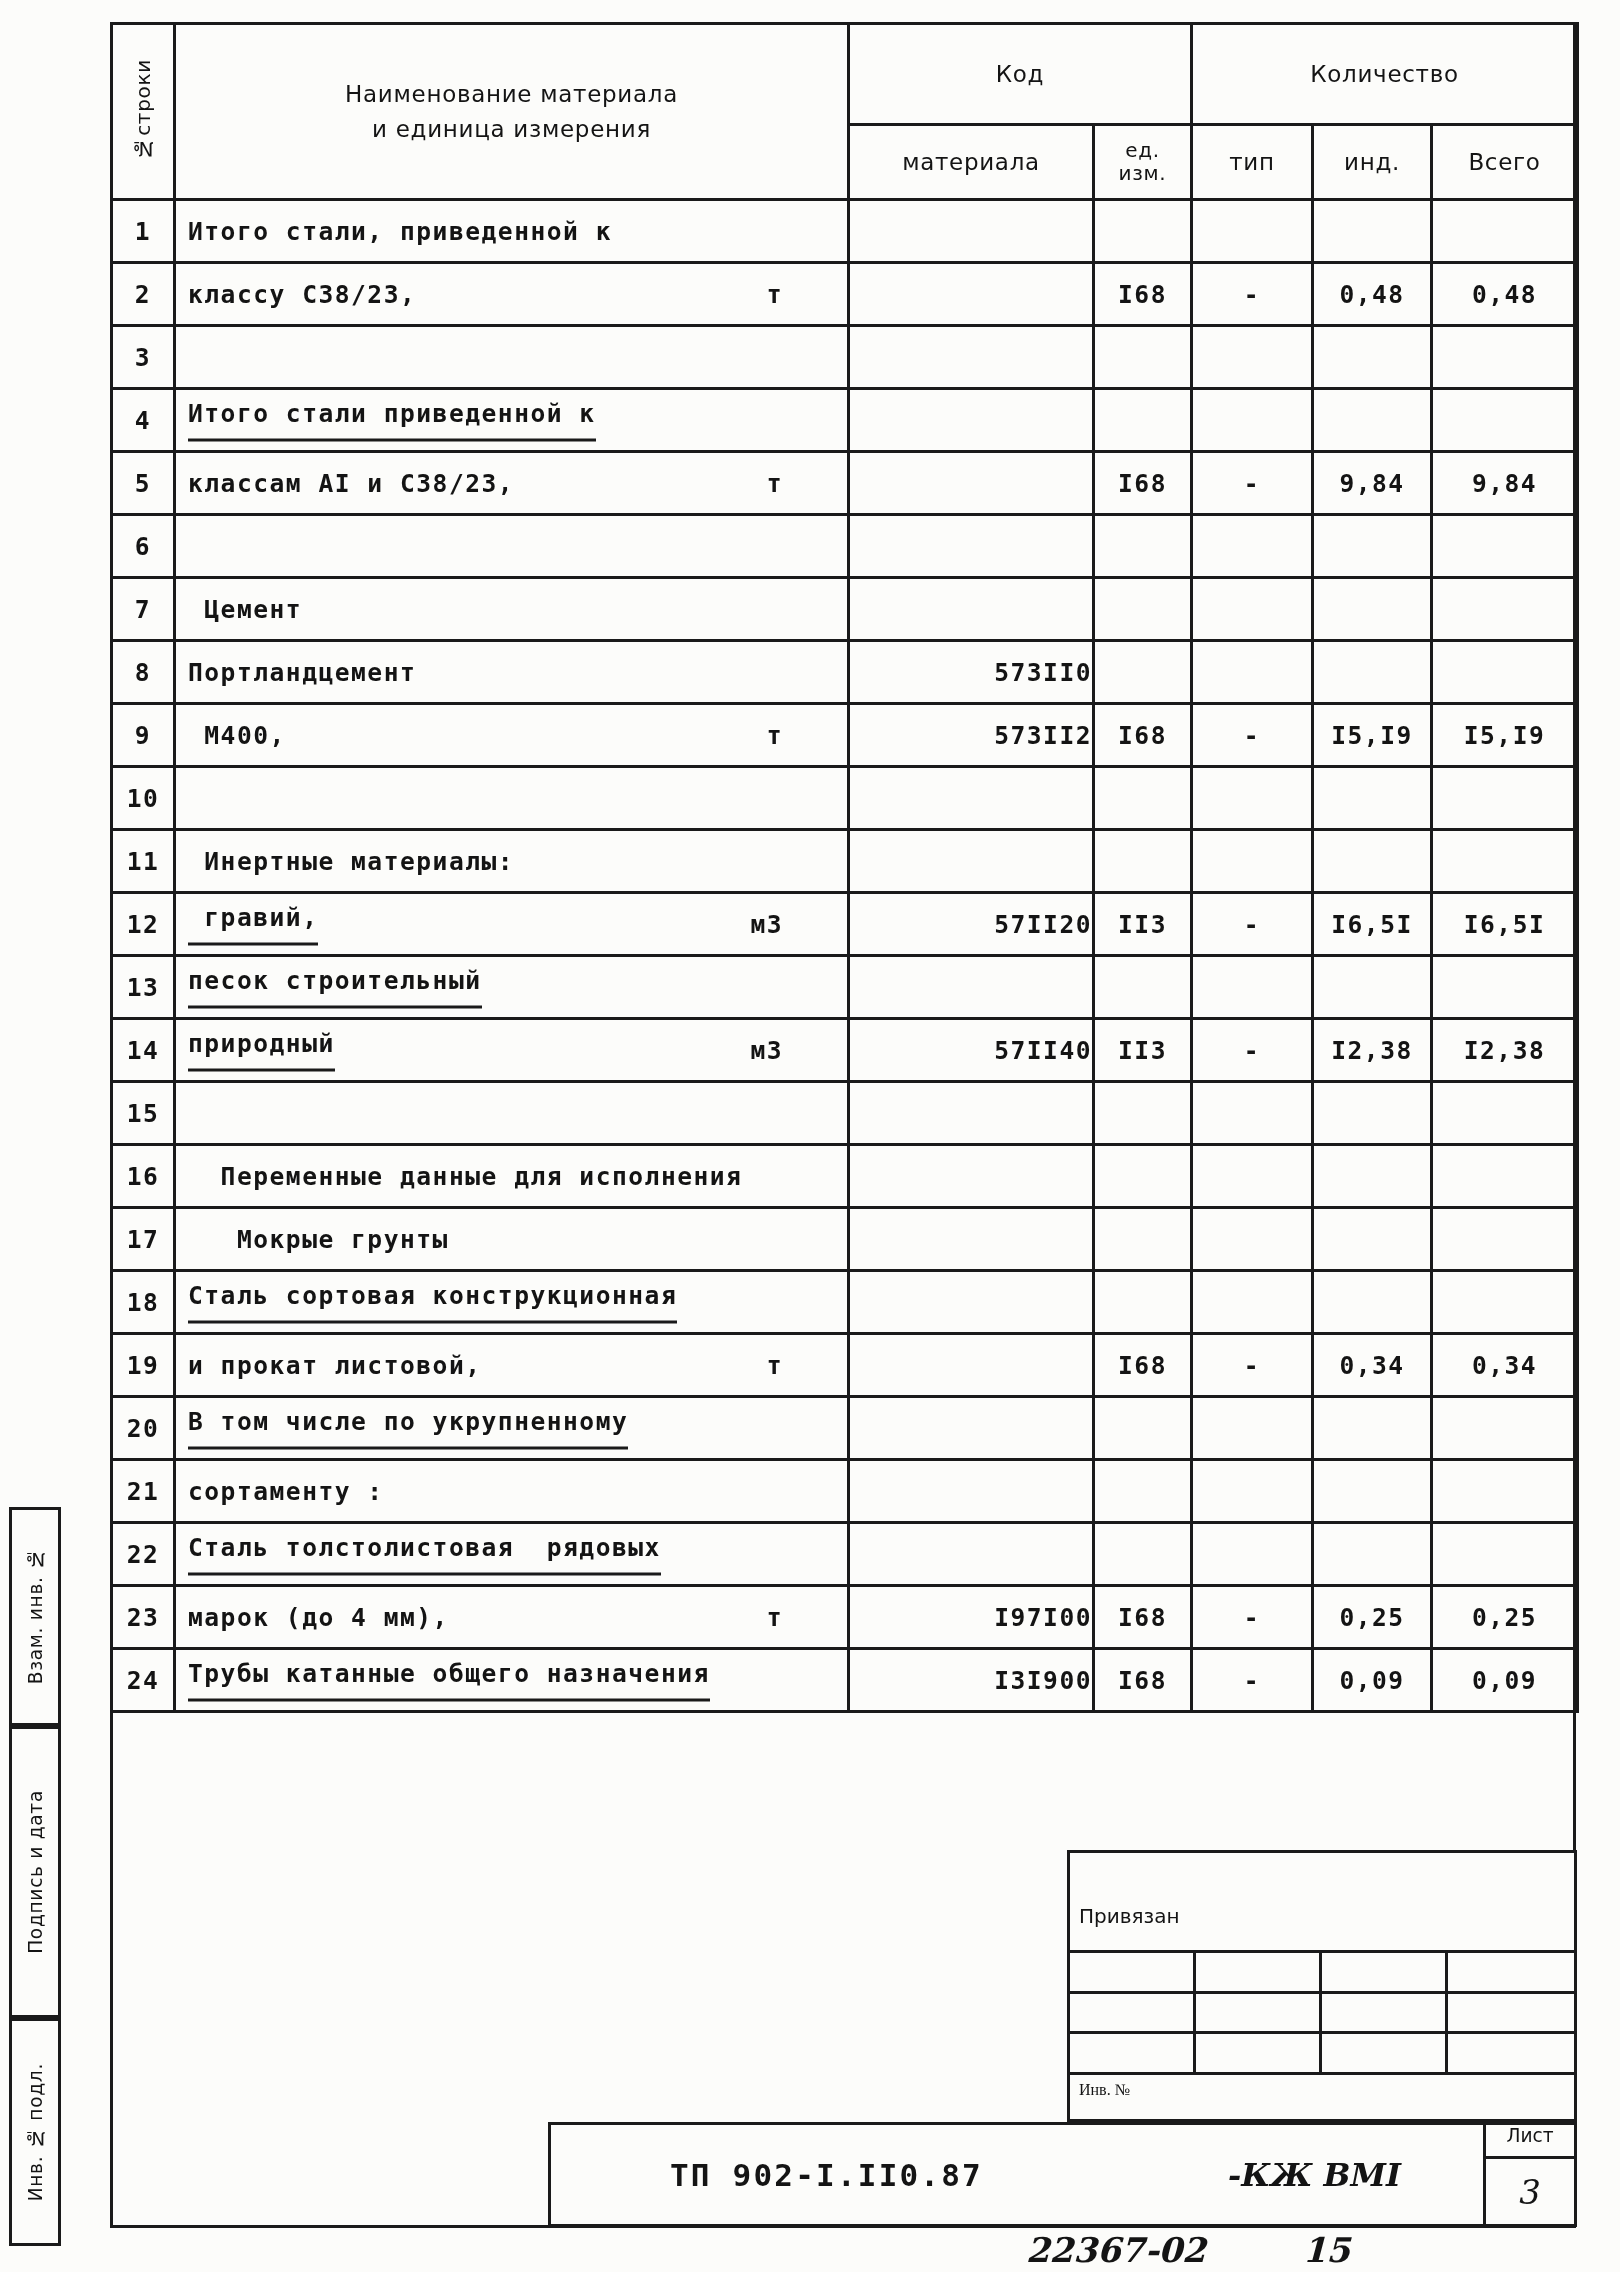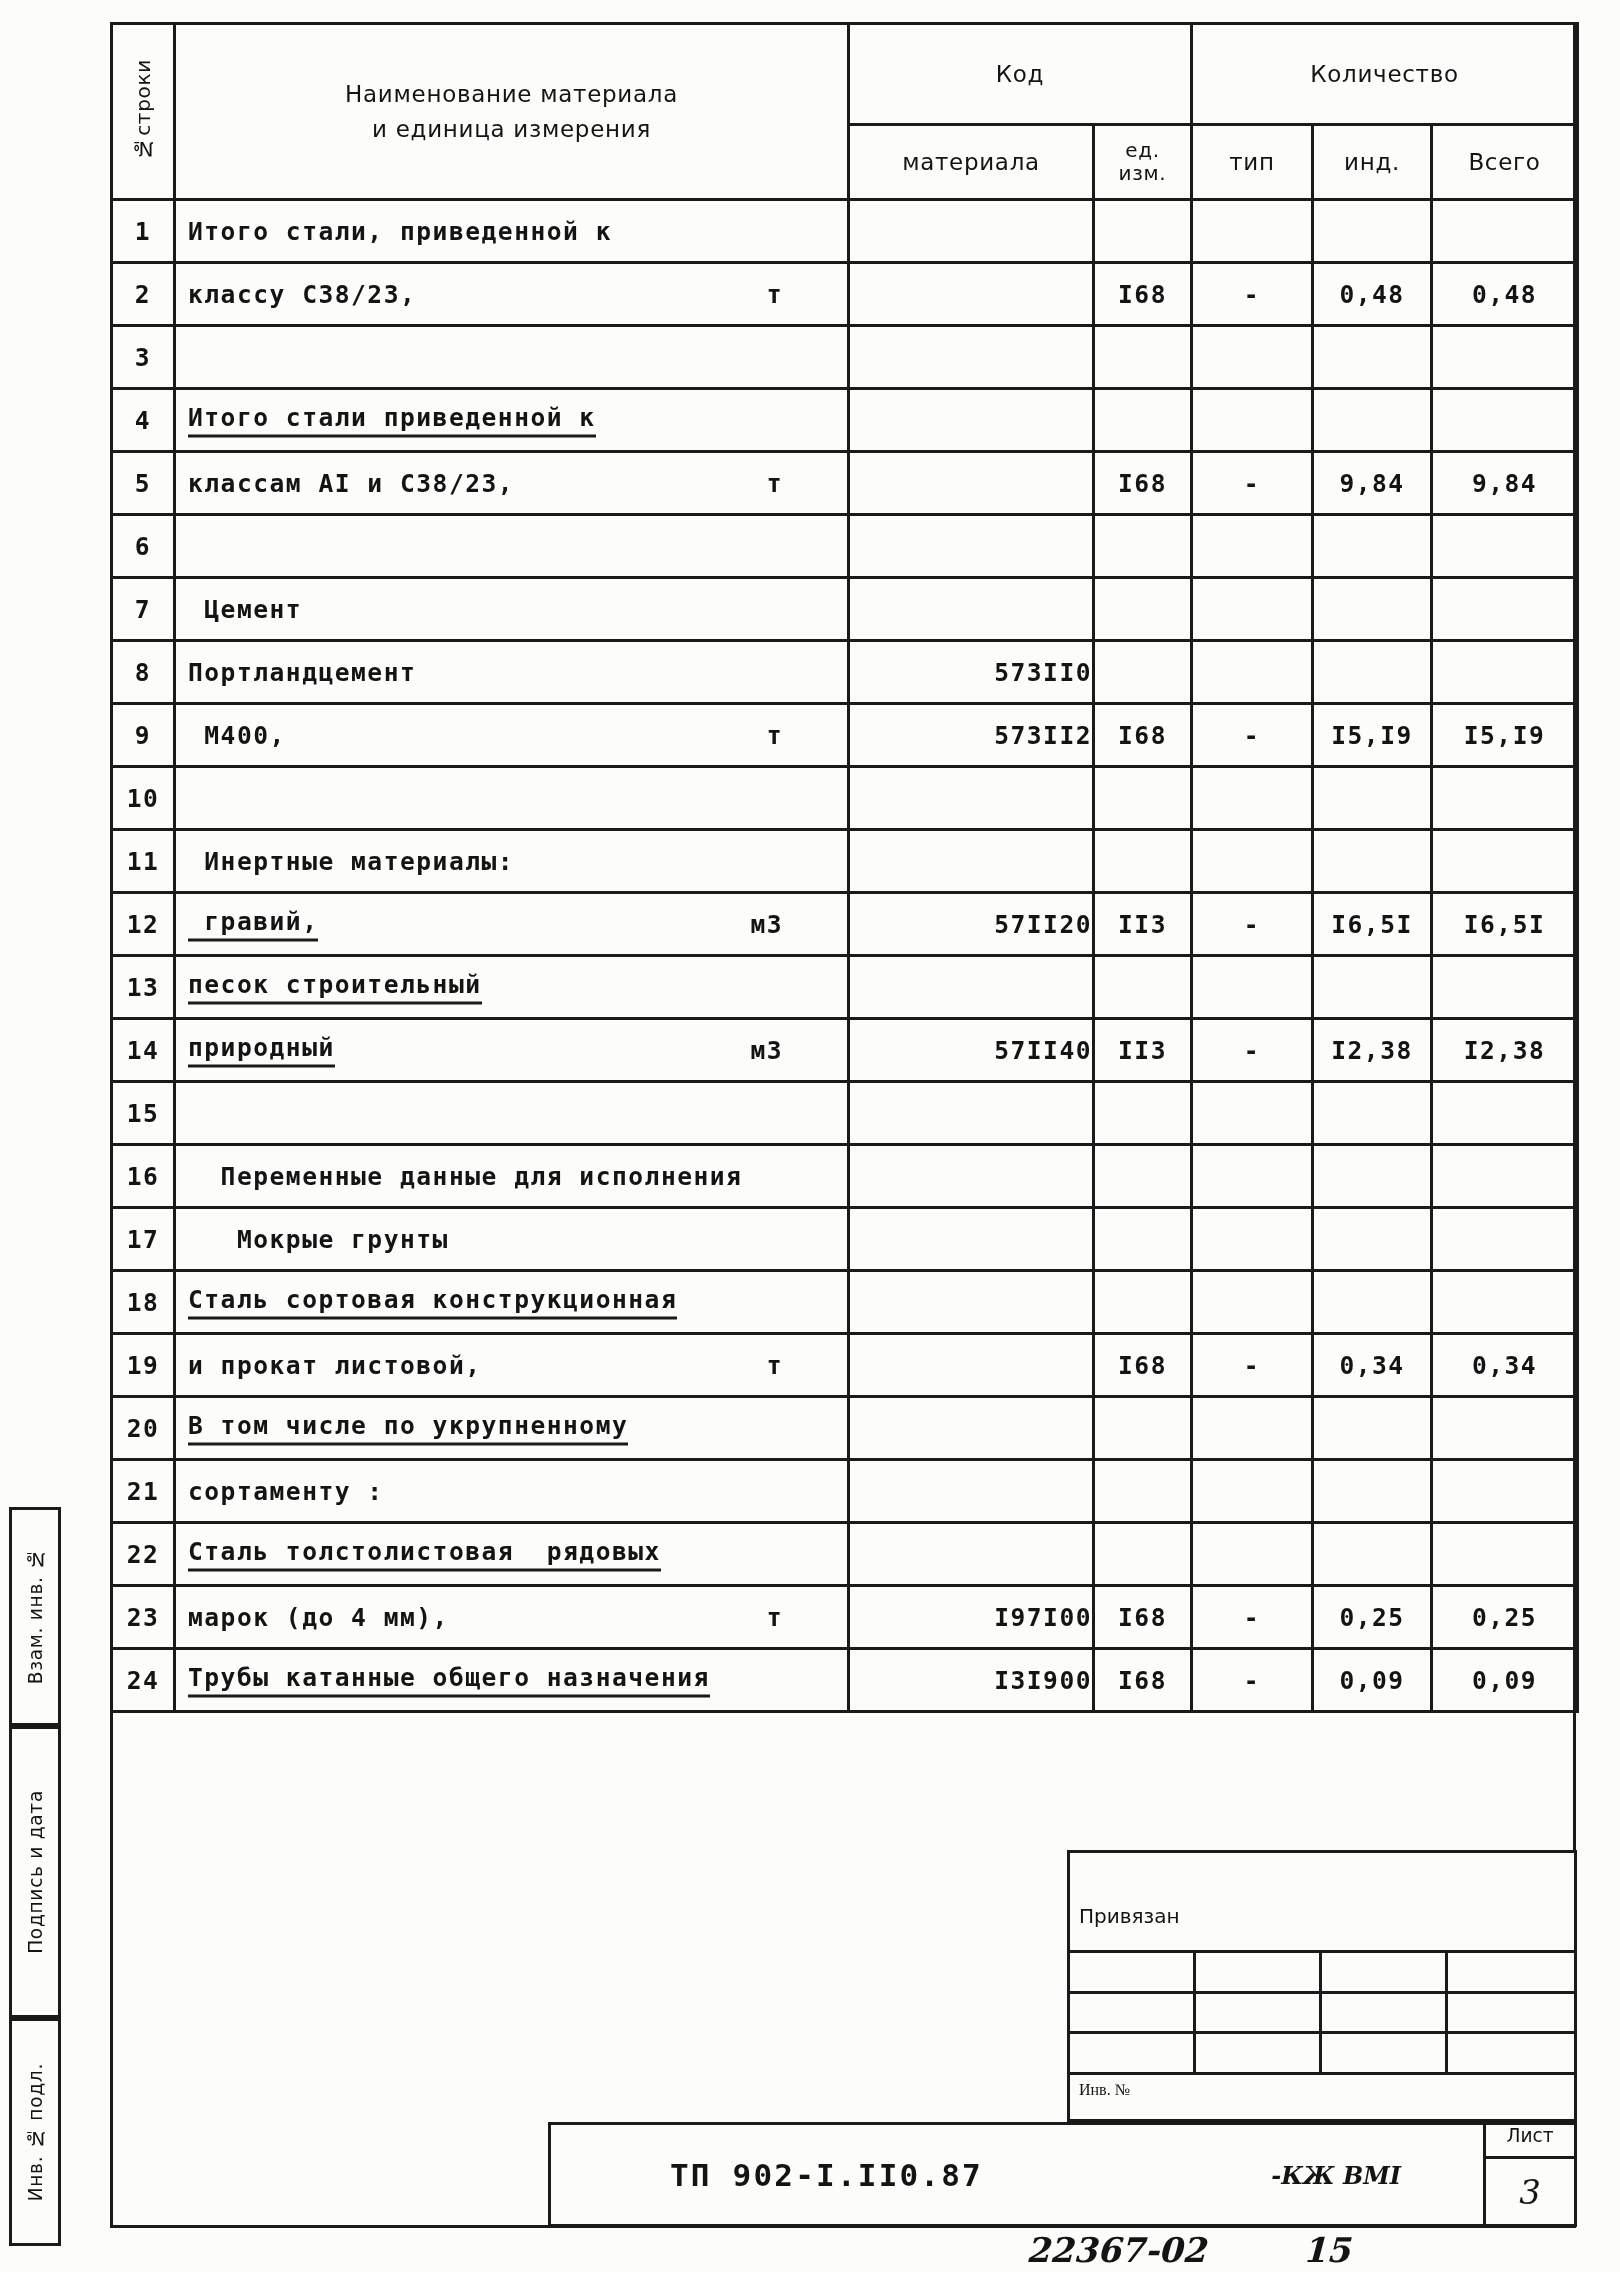--- a/index.html
+++ b/index.html
@@ -24,21 +24,21 @@
 
   .main tbody tr{height:63px;}
   .main tbody td{
     font-family:"DejaVu Sans Mono","Liberation Mono",monospace;
     font-weight:600;font-size:24.6px;letter-spacing:1.5px;vertical-align:middle;
   }
   .c-n{font-family:"DejaVu Sans",sans-serif;font-weight:normal;font-size:19.4px;letter-spacing:0;
        vertical-align:top;text-align:center;padding-top:6px;}
   .c-name{position:relative;}
   .nm{position:absolute;left:12px;top:50%;transform:translateY(-50%);white-space:pre;}
-  .nm.ul{border-bottom:3px solid #1a1a1a;padding-bottom:3px;}
+  .nm.ul{border-bottom:3px solid #1a1a1a;padding-bottom:11px;}
   .unit{position:absolute;right:64px;top:50%;transform:translateY(-50%);}
   .c-code{text-align:right;padding-left:28px;}
   .c-ed,.c-tip,.c-ind,.c-vsego{text-align:center;}
 
   
   .mbox{position:absolute;left:9px;width:52px;border:3px solid #1a1a1a;background:#fcfcfa;
         display:flex;align-items:center;justify-content:center;}
   .mbox .vert{font-size:18.6px;}
   .mbox1{top:1507px;height:219px;}
   .mbox2{top:1726px;height:292px;}
@@ -51,21 +51,21 @@
   .pg{border-right:3px solid #1a1a1a;border-bottom:3px solid #1a1a1a;}
   .pg:nth-child(4n){border-right:none;}
   .priv-inv{font-size:16px;padding:6px 0 0 9px;font-family:Liberation Serif, serif;}
 
   
   .stamp{position:absolute;left:548px;top:2122px;width:1029px;height:105px;border:3px solid #1a1a1a;background:#fcfcfa;display:flex;}
   .stamp-main{flex:1;position:relative;}
   .doc-num{position:absolute;left:119px;top:50%;transform:translateY(-50%);
            font-family:"DejaVu Sans Mono","Liberation Mono",monospace;font-weight:600;font-size:31px;letter-spacing:2.2px;}
   .doc-suffix{position:absolute;right:82px;top:50%;transform:translateY(-50%);
-              font-size:24px;font-style:italic;font-weight:600;font-family:"DejaVu Serif",serif;}
+              font-size:32px;font-style:italic;font-weight:600;font-family:"DejaVu Serif",serif;}
   .stamp-right{width:91px;border-left:3px solid #1a1a1a;display:flex;flex-direction:column;}
   .list-label{height:34px;border-bottom:3px solid #1a1a1a;font-size:18.6px;text-align:center;padding-top:0;}
   .list-num{flex:1;display:flex;align-items:center;justify-content:center;
             font-size:34px;font-style:italic;font-family:"DejaVu Serif",serif;}
 
   
   .handwritten{position:absolute;left:1029px;top:2230px;display:flex;gap:97px;
                font-family:"DejaVu Serif",serif;font-style:italic;font-weight:600;font-size:34px;transform:skewX(-4deg);}
 </style>
 </head>

